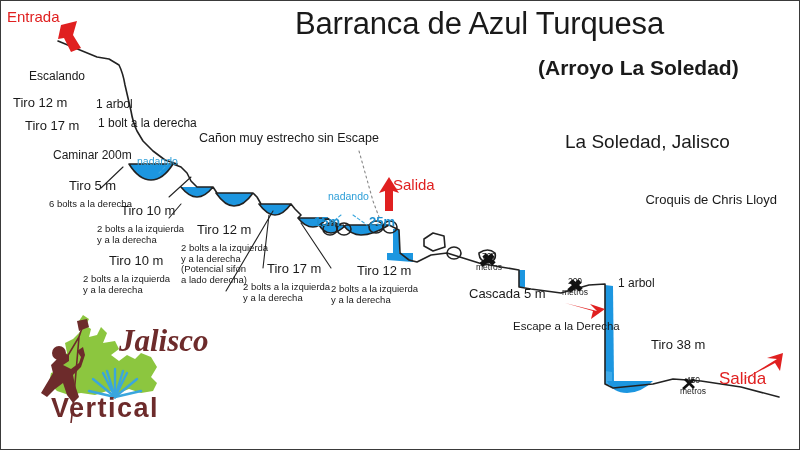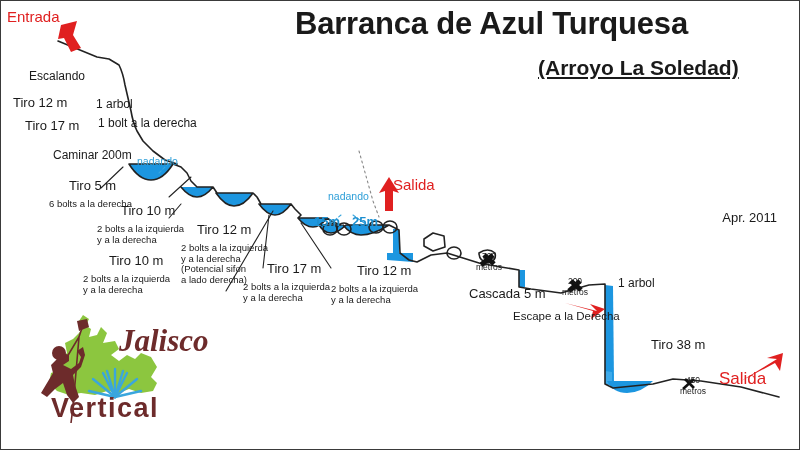--- a/index.html
+++ b/index.html
@@ -29,27 +29,26 @@
   }
   .lbl {
     position: absolute;
     white-space: pre;
     color: #1a1a1a;
     line-height: 1.12;
   }
   
   .title-main {
     font-size: 31px;
-    font-weight: bold;
+    font-weight: normal;
     letter-spacing: -0.2px;
   }
   .title-sub1 {
     font-size: 21px;
     font-weight: bold;
-    text-decoration: underline;
   }
   .title-sub2 {
     font-size: 20px;
     font-weight: bold;
   }
   .title-sub3 {
     font-size: 19px;
     font-weight: normal;
   }
   .credits {
@@ -264,37 +263,39 @@
       <g stroke="#3aa6dd" stroke-width="1.1" stroke-dasharray="3,2.4">
         <path d="M158,172 L168,162"></path>
         <path d="M340,214 L328,224"></path>
         <path d="M352,214 L366,224"></path>
       </g>
     </g>
   </svg>
 
   <div class="lbl title-main" style="left:294px; top:6px;">Barranca de Azul Turquesa</div>
   <div class="lbl title-sub1" style="left:537px; top:55px;">(Arroyo La Soledad)</div>
-
-  <div class="lbl credits" style="left:600px; top:210px; width:176px;">Apr. 2011</div>
+  <div class="lbl title-sub3" style="left:564px; top:130px;">La Soledad, Jalisco</div>
+
+  <div class="lbl credits" style="left:600px; top:192px; width:176px;">Croquis de Chris Lloyd</div>
 
   <div class="lbl entrada" style="left:6px; top:8px;">Entrada</div>
   <div class="lbl salida" style="left:392px; top:176px;">Salida</div>
   <div class="lbl salida-big" style="left:718px; top:368px;">Salida</div>
 
   <div class="lbl note10" style="left:16px; top:69px;">Escalando</div>
   <div class="lbl note10" style="left:40px; top:148px;">Caminar 200m</div>
   <div class="lbl note10" style="left:83px; top:97px;">1 arbol</div>
   <div class="lbl note10" style="left:85px; top:116px;">1 bolt a la derecha</div>
+  <div class="lbl cañon" style="left:198px; top:130px;">Cañon muy estrecho sin Escape</div>
   <div class="lbl note10" style="left:605px; top:276px;">1 arbol</div>
 
   <div class="lbl swim" style="left:136px; top:155px;">nadando</div>
   <div class="lbl swim" style="left:327px; top:190px;">nadando</div>
   <div class="lbl swim-sm" style="left:313px; top:214px;">15m</div>
-  <div class="lbl swim-sm" style="left:351px; top:214px;">25m</div>
+  <div class="lbl swim-sm" style="left:368px; top:214px;">25m</div>
 
   <div class="lbl tiro" style="left:12px; top:95px;">Tiro 12 m</div>
 
   <div class="lbl tiro" style="left:24px; top:118px;">Tiro 17 m</div>
 
   <div class="lbl tiro" style="left:68px; top:178px;">Tiro 5 m</div>
   <div class="lbl note" style="left:48px; top:198px;">6 bolts a la derecha</div>
 
   <div class="lbl tiro" style="left:120px; top:203px;">Tiro 10 m</div>
   <div class="lbl note" style="left:96px; top:223px;">2 bolts a la izquierda
@@ -315,21 +316,21 @@
 y a la derecha</div>
 
   <div class="lbl tiro" style="left:356px; top:263px;">Tiro 12 m</div>
   <div class="lbl note" style="left:330px; top:283px;">2 bolts a la izquierda
 y a la derecha</div>
 
   <div class="lbl tiro" style="left:468px; top:286px;">Cascada 5 m</div>
 
   <div class="lbl tiro" style="left:650px; top:337px;">Tiro 38 m</div>
 
-  <div class="lbl note-cap" style="left:505px; top:309px;padding-left:7px;">Escape a la Derecha</div>
+  <div class="lbl note-cap" style="left:505px; top:319px;padding-left:7px;">Escape a la Derecha</div>
 
   <div class="lbl dist" style="left:466px; top:228px; width:44px;">700</div>
   <div class="lbl dist" style="left:466px; top:239px; width:44px;">metros</div>
 
   <div class="lbl dist" style="left:552px; top:253px; width:44px;">200</div>
   <div class="lbl dist" style="left:552px; top:264px; width:44px;">metros</div>
 
   <div class="lbl dist" style="left:670px; top:352px; width:44px;">450</div>
   <div class="lbl dist" style="left:670px; top:363px; width:44px;">metros</div>
 

